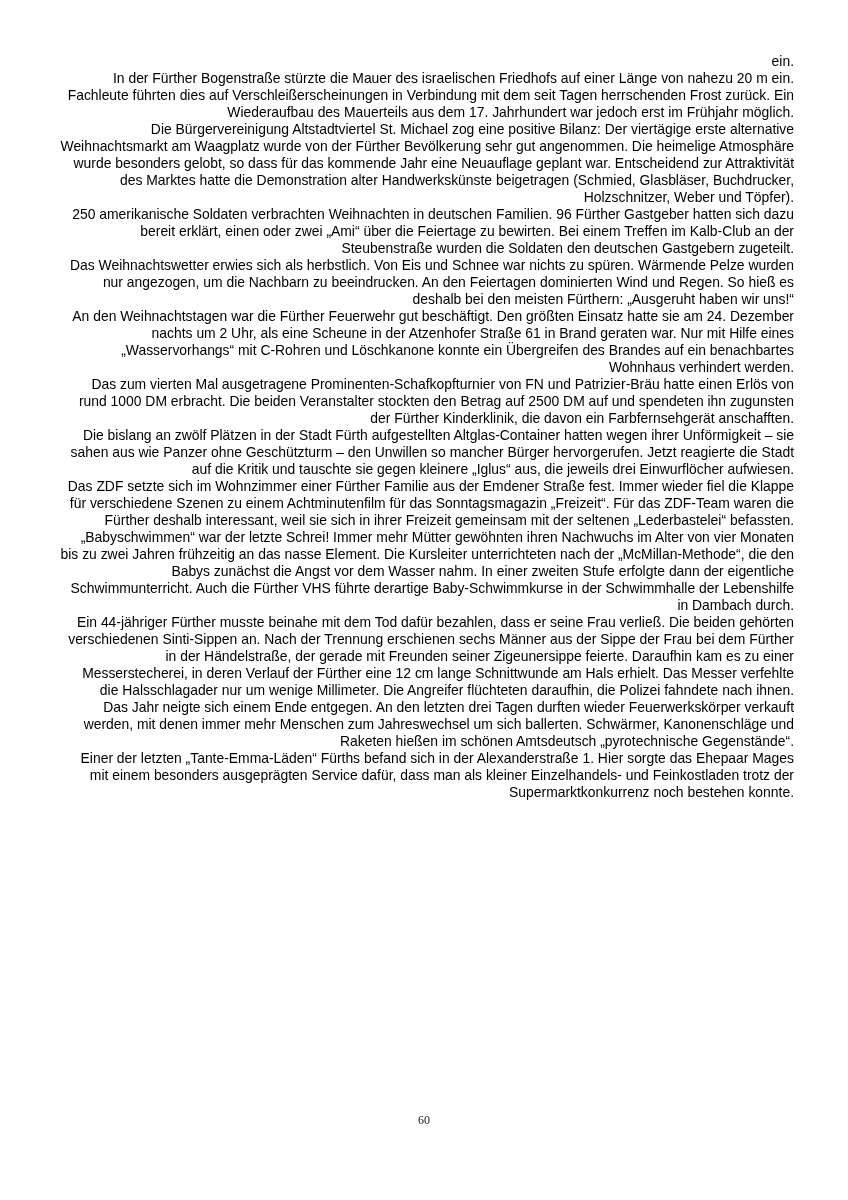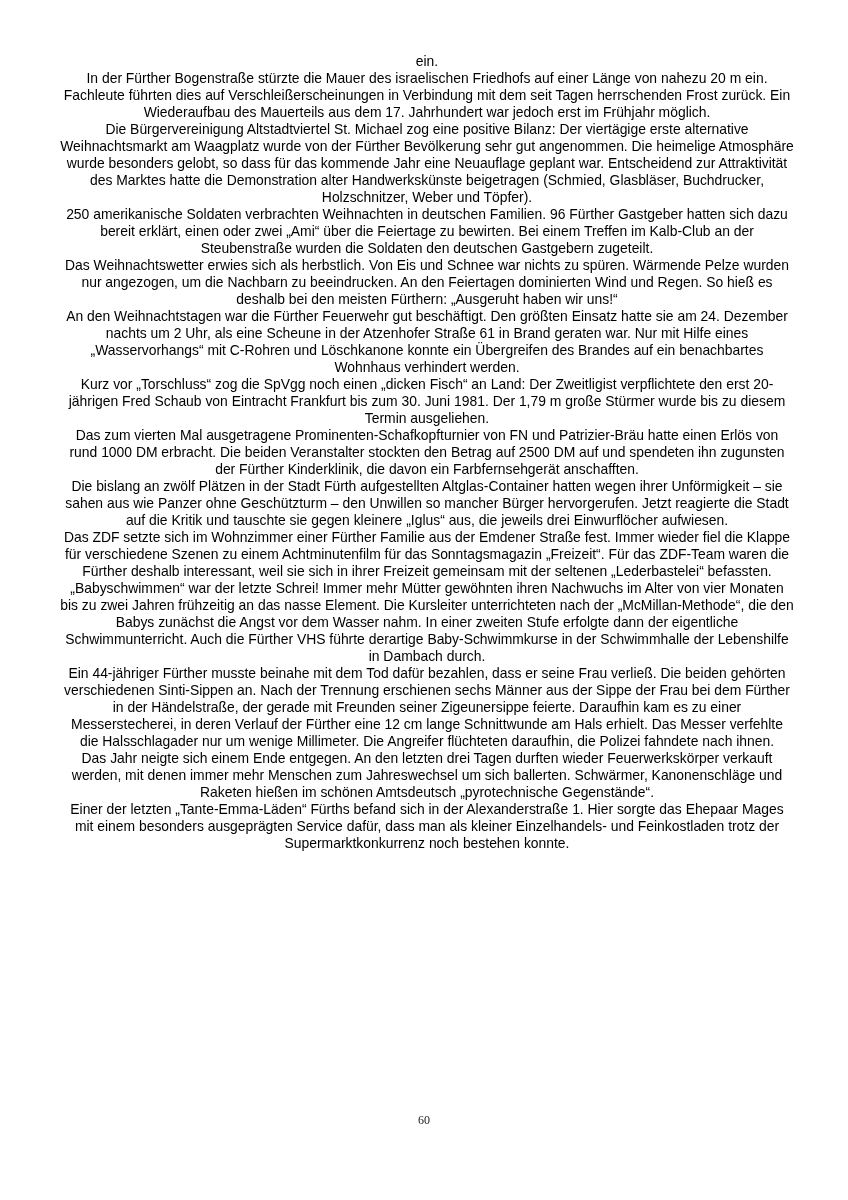--- a/index.html
+++ b/index.html
@@ -16,21 +16,21 @@
     font-family: "Liberation Sans", sans-serif;
     color: #000000;
   }
   .content {
     position: absolute;
     left: 60px;
     top: 53px;
     width: 734px;
     font-size: 13.9px;
     line-height: 17px;
-    text-align: center;
+    text-align: right;
   }
   .para {
     margin: 0;
     padding: 0;
   }
   .heading {
     font-size: 13.9px;
     line-height: 17px;
     font-weight: bold;
     margin: 16px 0 17px 0;
@@ -57,21 +57,20 @@
 
     <div class="section">
       <p class="para">In der Fürther Bogenstraße stürzte die Mauer des israelischen Friedhofs auf einer Länge von nahezu 20 m ein. Fachleute führten dies auf Verschleißerscheinungen in Verbindung mit dem seit Tagen herrschenden Frost zurück. Ein Wiederaufbau des Mauerteils aus dem 17. Jahrhundert war jedoch erst im Frühjahr möglich.</p>
       <p class="para">Die Bürgervereinigung Altstadtviertel St. Michael zog eine positive Bilanz: Der viertägige erste alternative Weihnachtsmarkt am Waagplatz wurde von der Fürther Bevölkerung sehr gut angenommen. Die heimelige Atmosphäre wurde besonders gelobt, so dass für das kommende Jahr eine Neuauflage geplant war. Entscheidend zur Attraktivität des Marktes hatte die Demonstration alter Handwerkskünste beigetragen (Schmied, Glasbläser, Buchdrucker, Holzschnitzer, Weber und Töpfer).</p>
       <p class="para">250 amerikanische Soldaten verbrachten Weihnachten in deutschen Familien. 96 Fürther Gastgeber hatten sich dazu bereit erklärt, einen oder zwei „Ami“ über die Feiertage zu bewirten. Bei einem Treffen im Kalb-Club an der Steubenstraße wurden die Soldaten den deutschen Gastgebern zugeteilt.</p>
     </div>
 
     <div class="section">
       <p class="para">Das Weihnachtswetter erwies sich als herbstlich. Von Eis und Schnee war nichts zu spüren. Wärmende Pelze wurden nur angezogen, um die Nachbarn zu beeindrucken. An den Feiertagen dominierten Wind und Regen. So hieß es deshalb bei den meisten Fürthern: „Ausgeruht haben wir uns!“</p>
       <p class="para">An den Weihnachtstagen war die Fürther Feuerwehr gut beschäftigt. Den größten Einsatz hatte sie am 24. Dezember nachts um 2 Uhr, als eine Scheune in der Atzenhofer Straße 61 in Brand geraten war. Nur mit Hilfe eines „Wasservorhangs“ mit C-Rohren und Löschkanone konnte ein Übergreifen des Brandes auf ein benachbartes Wohnhaus verhindert werden.</p>
-      <p class="para">Kurz vor „Torschluss“ zog die SpVgg noch einen „dicken Fisch“ an Land: Der Zweitligist verpflichtete den erst 20-jährigen Fred Schaub von Eintracht Frankfurt bis zum 30. Juni 1981. Der 1,79 m große Stürmer wurde bis zu diesem Termin ausgeliehen.</p>
     </div>
 
     <div class="section">
       <p class="para">Das zum vierten Mal ausgetragene Prominenten-Schafkopfturnier von FN und Patrizier-Bräu hatte einen Erlös von rund 1000 DM erbracht. Die beiden Veranstalter stockten den Betrag auf 2500 DM auf und spendeten ihn zugunsten der Fürther Kinderklinik, die davon ein Farbfernsehgerät anschafften.</p>
       <p class="para">Die bislang an zwölf Plätzen in der Stadt Fürth aufgestellten Altglas-Container hatten wegen ihrer Unförmigkeit – sie sahen aus wie Panzer ohne Geschützturm – den Unwillen so mancher Bürger hervorgerufen. Jetzt reagierte die Stadt auf die Kritik und tauschte sie gegen kleinere „Iglus“ aus, die jeweils drei Einwurflöcher aufwiesen.</p>
       <p class="para">Das ZDF setzte sich im Wohnzimmer einer Fürther Familie aus der Emdener Straße fest. Immer wieder fiel die Klappe für verschiedene Szenen zu einem Achtminutenfilm für das Sonntagsmagazin „Freizeit“. Für das ZDF-Team waren die Fürther deshalb interessant, weil sie sich in ihrer Freizeit gemeinsam mit der seltenen „Lederbastelei“ befassten.</p>
     </div>
 
     <div class="section">
       <p class="para">„Babyschwimmen“ war der letzte Schrei! Immer mehr Mütter gewöhnten ihren Nachwuchs im Alter von vier Monaten bis zu zwei Jahren frühzeitig an das nasse Element. Die Kursleiter unterrichteten nach der „McMillan-Methode“, die den Babys zunächst die Angst vor dem Wasser nahm. In einer zweiten Stufe erfolgte dann der eigentliche Schwimmunterricht. Auch die Fürther VHS führte derartige Baby-Schwimmkurse in der Schwimmhalle der Lebenshilfe in Dambach durch.</p>

